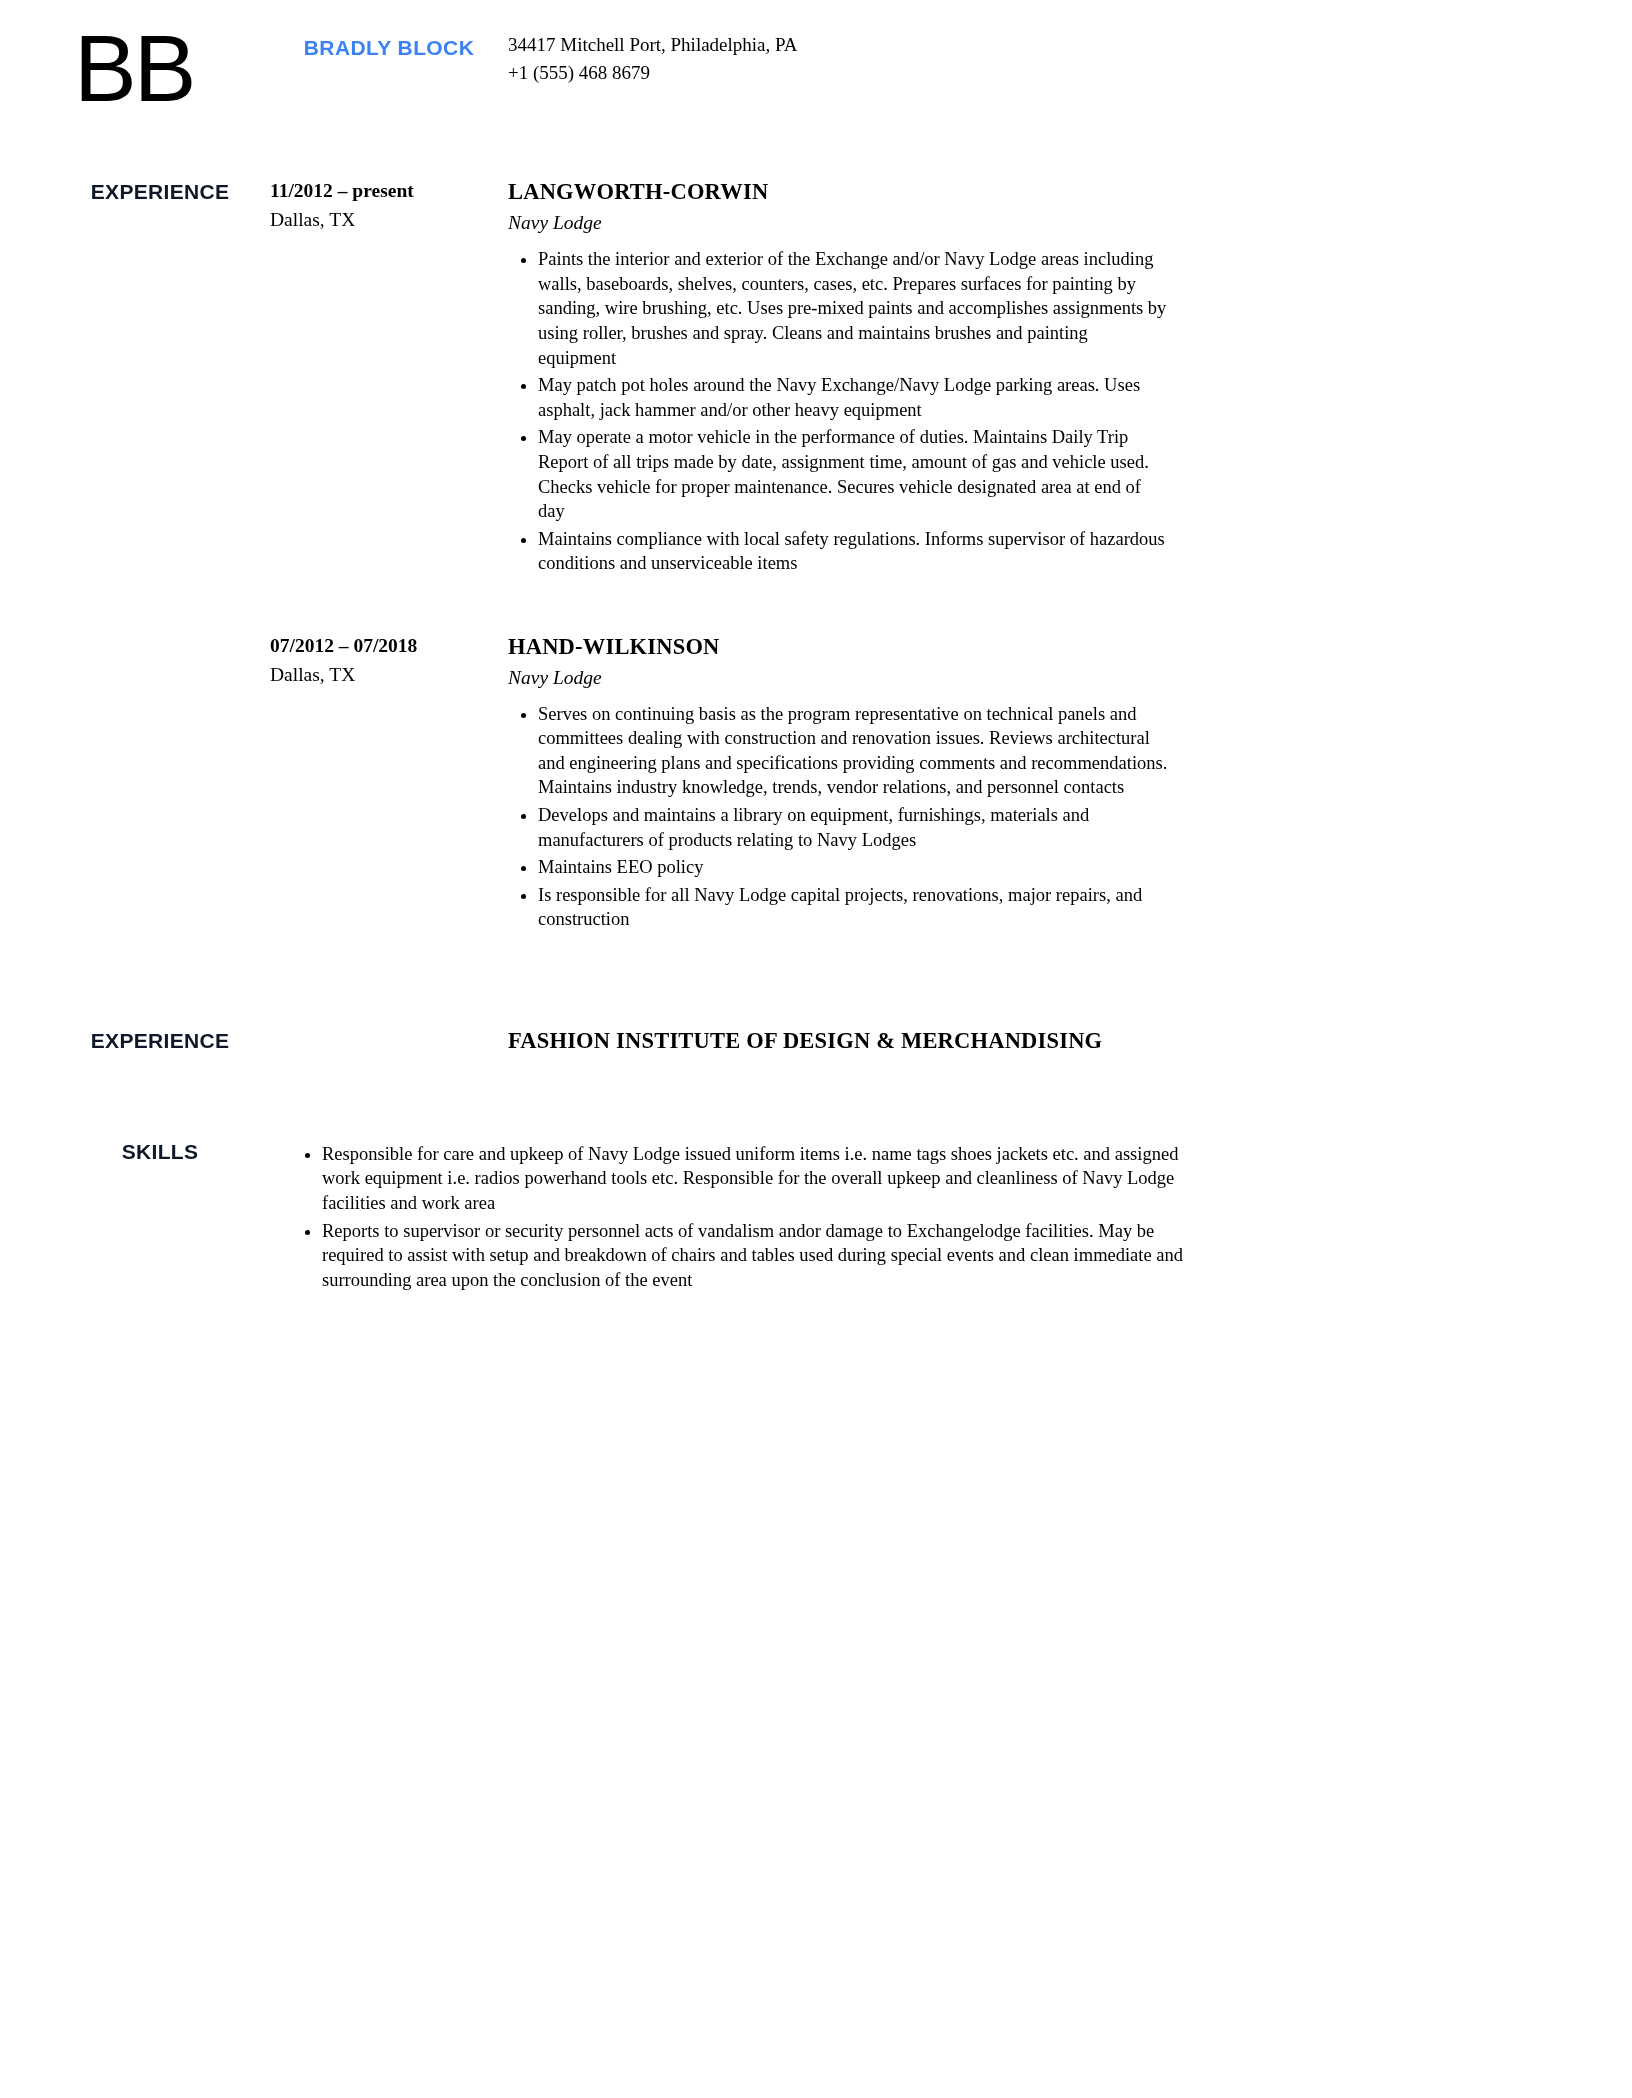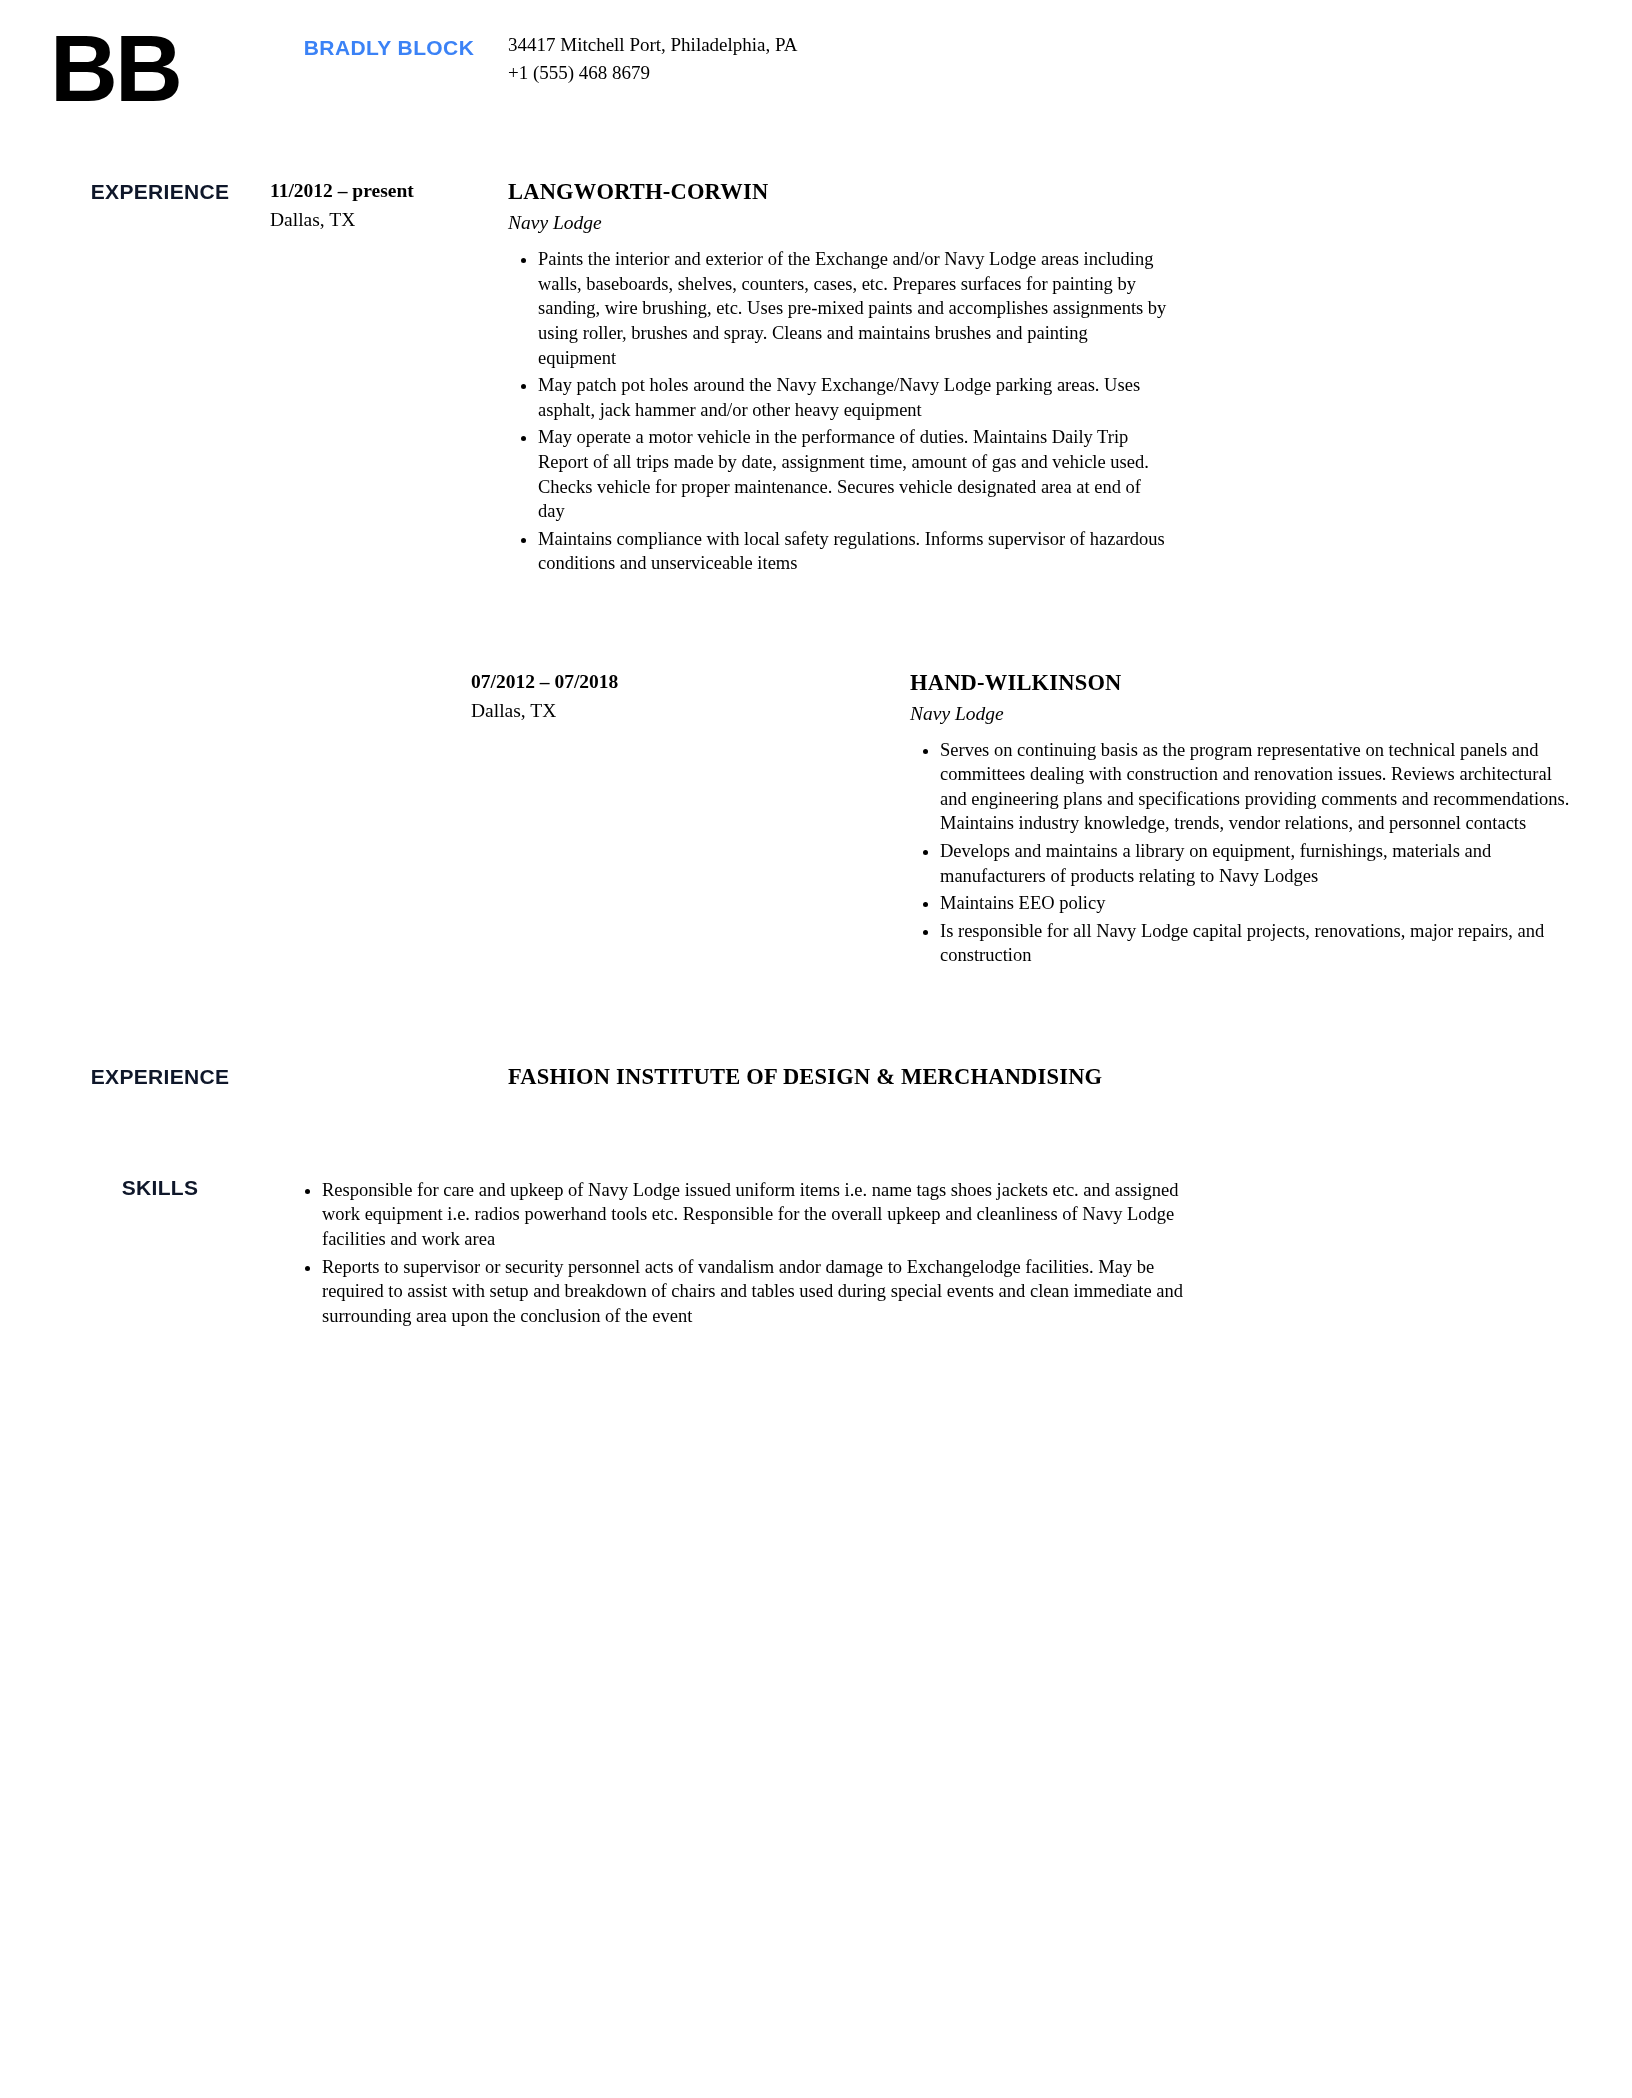--- a/index.html
+++ b/index.html
@@ -14,25 +14,26 @@
   .page { padding:26px 60px 40px 50px; }
 
   .row { display:flex; align-items:flex-start; }
   .col-label { width:220px; flex:0 0 220px; }
   .col-mid   { width:238px; flex:0 0 238px; }
   .col-main  { width:662px; flex:0 0 662px; }
 
   
   .initials {
     font-family:"Liberation Sans", sans-serif;
-    font-weight:700;
+    font-weight:400;
     font-size:94px;
     line-height:0.92;
     letter-spacing:-3px;
     color:#000;
+    margin-left:24px;
   }
   .name {
     font-family:Liberation Sans, sans-serif;
     font-weight:700;
     font-size:21px;
     letter-spacing:0.4px;
     padding-top:10px;
     color:#3b82f6;
     text-align:center;
   }
@@ -49,21 +50,21 @@
   }
 
   
   .sec-experience { margin-top:68px; }
   .dates    { font-weight:700; font-size:19.5px; }
   .location { font-size:19.5px; margin-top:7px; }
   .company  { font-weight:700; font-size:22.5px; letter-spacing:0.2px; line-height:1.1; }
   .jobtitle { font-style:italic; font-size:19.5px; margin-top:7px; }
   ul.bullets { margin-top:13px; padding-left:30px; list-style:disc outside; }
   ul.bullets li { font-size:18.5px; line-height:1.33; margin-bottom:3px; }
-  .job2 { margin-top:92px;justify-content:space-between; }
+  .job2 { margin-top:56px; }
 
   
   .sec-education { margin-top:94px; }
   .school { font-weight:700; font-size:22.5px; letter-spacing:0.2px; line-height:1.1; }
   .degree { font-style:italic; font-size:19.5px; margin-top:9px; }
 
   
   .sec-skills { margin-top:86px;gap:22px; }
   .skills-col { flex:1; min-width:0; max-width:900px; }
   .skills-col ul.bullets { margin-top:2px; }

